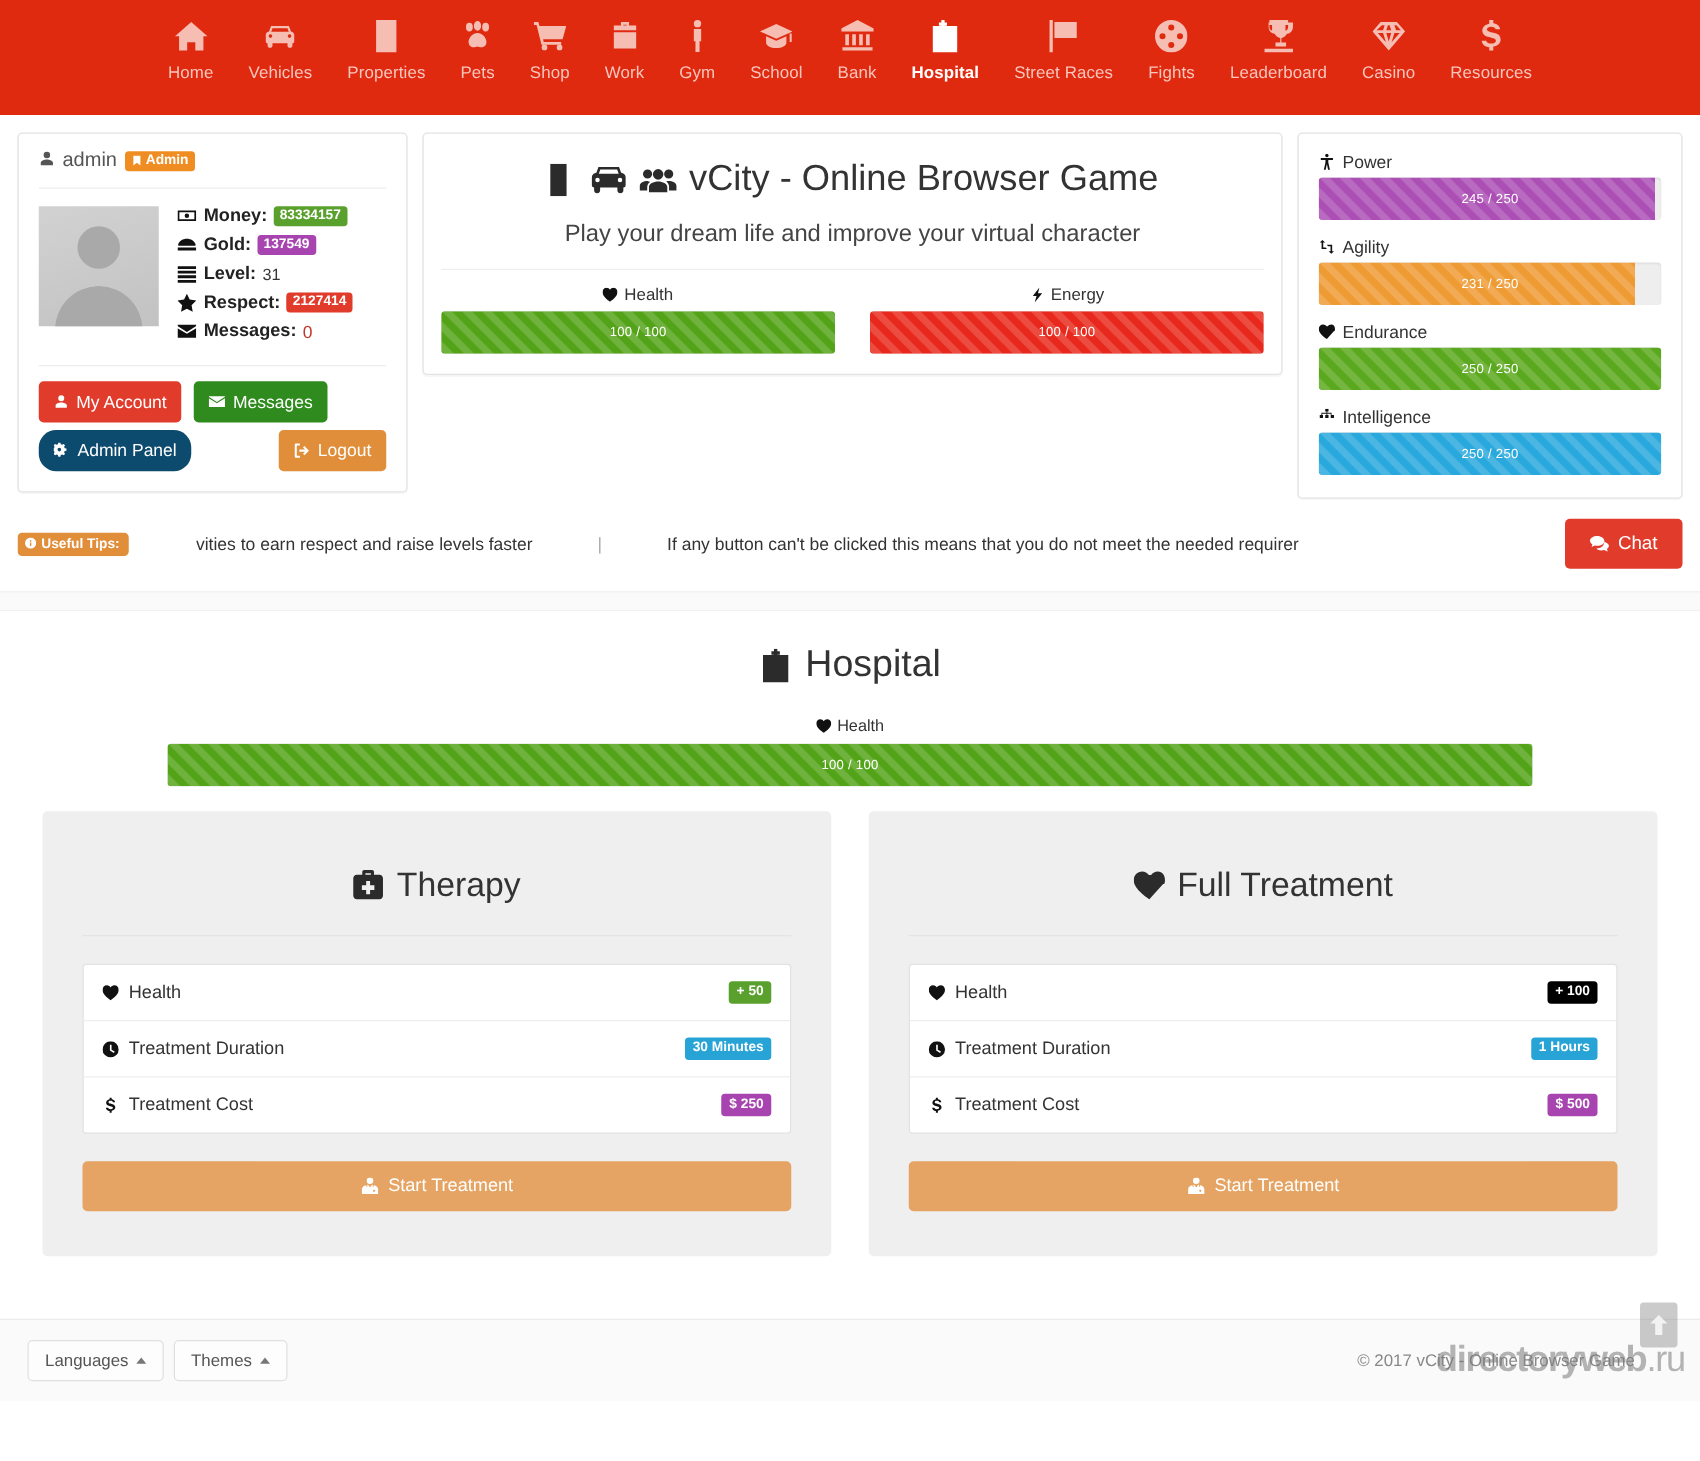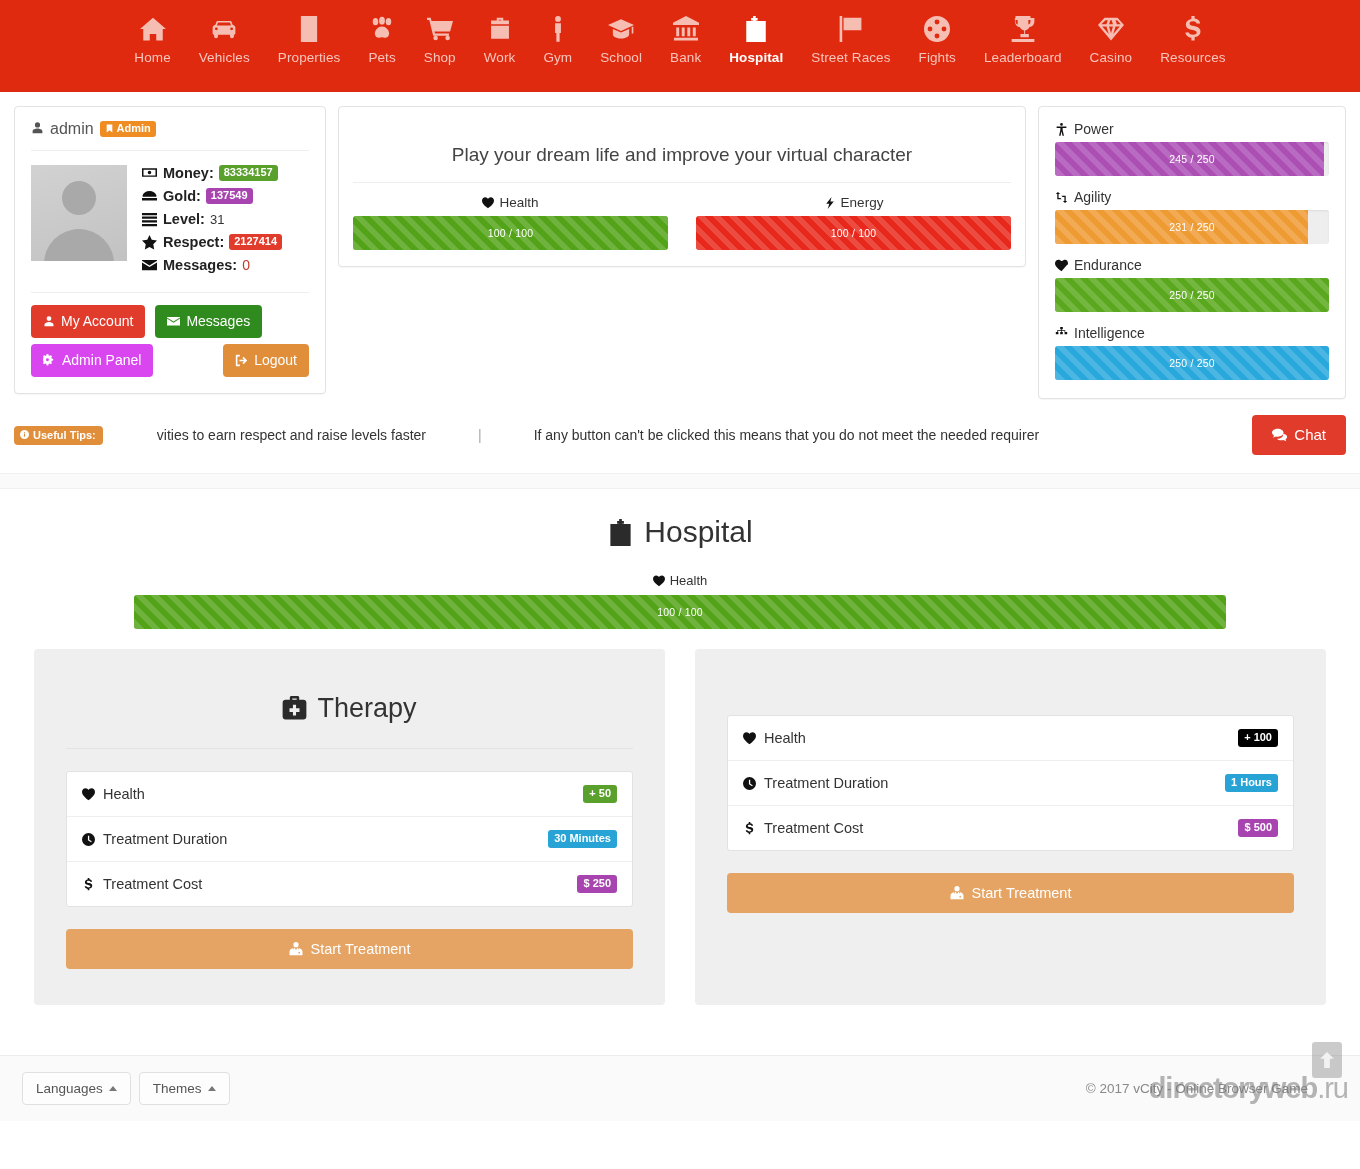--- a/index.html
+++ b/index.html
@@ -109,21 +109,21 @@
     border-radius: 4px;
     font-size: 14px;
     padding: 8px 12px;
     cursor: pointer;
     font-family: "Liberation Sans", sans-serif;
     line-height: 1.2;
   }
   .btn svg { fill: #fff; }
   .btn-danger { background: #e13b2c; }
   .btn-success { background: #2f8b1e; }
-  .btn-info { background: #d946ef; }
+  .btn-info { background: #0c4a6e; border-radius: 14px; }
   .btn-warning { background: #e08e3a; }
   .acct-row1 { display: flex; gap: 10px; }
   .acct-row2 { display: flex; gap: 10px; margin-top: 6px; justify-content: space-between; }
 
   
   .center-panel { flex: 1; margin: 0 12px; padding: 20px 14px 16px 14px; }
   .site-title {
     font-size: 29px;
     font-weight: normal;
     color: #333;
@@ -582,20 +582,32 @@
           <svg width="13" height="13" viewBox="0 0 16 16">
               <path d="M6 1H2a1 1 0 0 0-1 1v12a1 1 0 0 0 1 1h4v-2H3V3h3V1zm4.5 2.5l-1.4 1.4L11.2 7H5.5v2h5.7l-2.1 2.1 1.4 1.4L15 8z"></path>
             </svg>
           <span>Logout</span>
         </button>
       </div>
     </div>
   </div>
 
   <div class="panel center-panel">
+    <div class="site-title">
+      <svg width="26" height="26" viewBox="0 0 16 16">
+          <path d="M2 0h8v16H2zM4 2h2v2H4zm3 0h2v2H7zM4 5h2v2H4zm3 0h2v2H7zM4 8h2v2H4zm3 0h2v2H7zm-1 3h2v5H6z"></path>
+        </svg>
+      <svg width="30" height="26" viewBox="0 0 20 14">
+          <path d="M3.4 3.1L4.5 0h11l1.1 3.1c1.4.3 2.4 1 2.4 2.4v4.3c0 .7-.4 1.2-1.2 1.2v1.4c0 .9-.7 1.6-1.6 1.6s-1.6-.7-1.6-1.6V11H5.4v1.4c0 .9-.7 1.6-1.6 1.6s-1.6-.7-1.6-1.6V11C1.4 11 1 10.5 1 9.8V5.5c0-1.4 1-2.1 2.4-2.4zM5.5 1.4l-.8 2.3h10.6l-.8-2.3H5.5zM4 5.8a1.2 1.2 0 1 0 0 2.4 1.2 1.2 0 0 0 0-2.4zm12 0a1.2 1.2 0 1 0 0 2.4 1.2 1.2 0 0 0 0-2.4z"></path>
+        </svg>
+      <svg width="31" height="26" viewBox="0 0 22 14">
+          <path d="M5 6.2a2.6 2.6 0 1 0 0-5.2 2.6 2.6 0 0 0 0 5.2zm12 0a2.6 2.6 0 1 0 0-5.2 2.6 2.6 0 0 0 0 5.2zm-6 .6a3 3 0 1 0 0-6 3 3 0 0 0 0 6zM5 7.6c-2.2 0-4.4 1.1-4.4 2.7V13h4.2v-1.9c0-1.1.6-2.2 1.6-2.9A6 6 0 0 0 5 7.6zm12 0c-.5 0-1 .1-1.4.2 1 .7 1.6 1.8 1.6 2.9V13h4.2v-2.7c0-1.6-2.2-2.7-4.4-2.7zM11 7.9c-2.6 0-5.2 1.3-5.2 3.1V14h10.4v-3c0-1.8-2.6-3.1-5.2-3.1z"></path>
+        </svg>
+      <span>vCity - Online Browser Game</span>
+    </div>
     <div class="site-sub">Play your dream life and improve your virtual character</div>
     <div class="bars-2" id="hero-bars">
         <div class="bar-block">
           <div class="bar-label">
             <svg width="12" height="12" viewBox="0 0 16 16">
               <path d="M8 15S0 10 0 5C0 2.2 1.9.3 4.3.3 6 .3 7.3 1.3 8 2.5 8.7 1.3 10 .3 11.7.3 14.1.3 16 2.2 16 5c0 5-8 10-8 10z"></path>
             </svg>
             <span>Health</span>
           </div>
           <div class="pbar">
@@ -757,20 +769,26 @@
           </div>
         </div>
         <button class="start-btn">
           <svg width="14" height="14" viewBox="0 0 16 16" style="fill:#fff">
             <path d="M8 0a3 3 0 1 0 0 6 3 3 0 0 0 0-6zM4.4 7C2 7.5.6 9 .6 10.8V15h14.8v-4.2C15.4 9 14 7.5 11.6 7l-.6 1.7-.8-.5.6-1.4-1-.2L8 9.2 6.2 6.6l-1 .2.6 1.4-.8.5L4.4 7zm7.3 4.2a1 1 0 1 1 0 2 1 1 0 0 1 0-2z"></path>
           </svg>
           <span>Start Treatment</span>
         </button>
       </div>
       <div class="card">
+        <div class="card-title">
+          <svg width="25" height="25" viewBox="0 0 16 16">
+            <path d="M8 15S0 10 0 5.4C0 2.7 1.9.8 4.3.8c1.4 0 2.6.7 3.4 1.7h1.2c.8-1 2-1.7 3.4-1.7C14.7.8 16 2.7 16 5.4c0 .6-.1 1.2-.4 1.8h-3.1l-1-2-1.8 4-1.7-3.5-1 1.5H4.3c-.4 0-.8-.3-.8-.8s.4-.8.8-.8h2l1.8-2.6 1.8 3.6 1.4-3.1 1.6 3.1h2.6"></path>
+          </svg>
+          <span>Full Treatment</span>
+        </div>
         <div class="lgroup">
           <div class="litem">
             <span class="lft">
               <svg width="13" height="13" viewBox="0 0 16 16">
                 <path d="M8 15S0 10 0 5C0 2.2 1.9.3 4.3.3 6 .3 7.3 1.3 8 2.5 8.7 1.3 10 .3 11.7.3 14.1.3 16 2.2 16 5c0 5-8 10-8 10z"></path>
               </svg>
               <span>Health</span>
             </span>
             <span class="pill" style="background:#000000">+ 100</span>
           </div>

